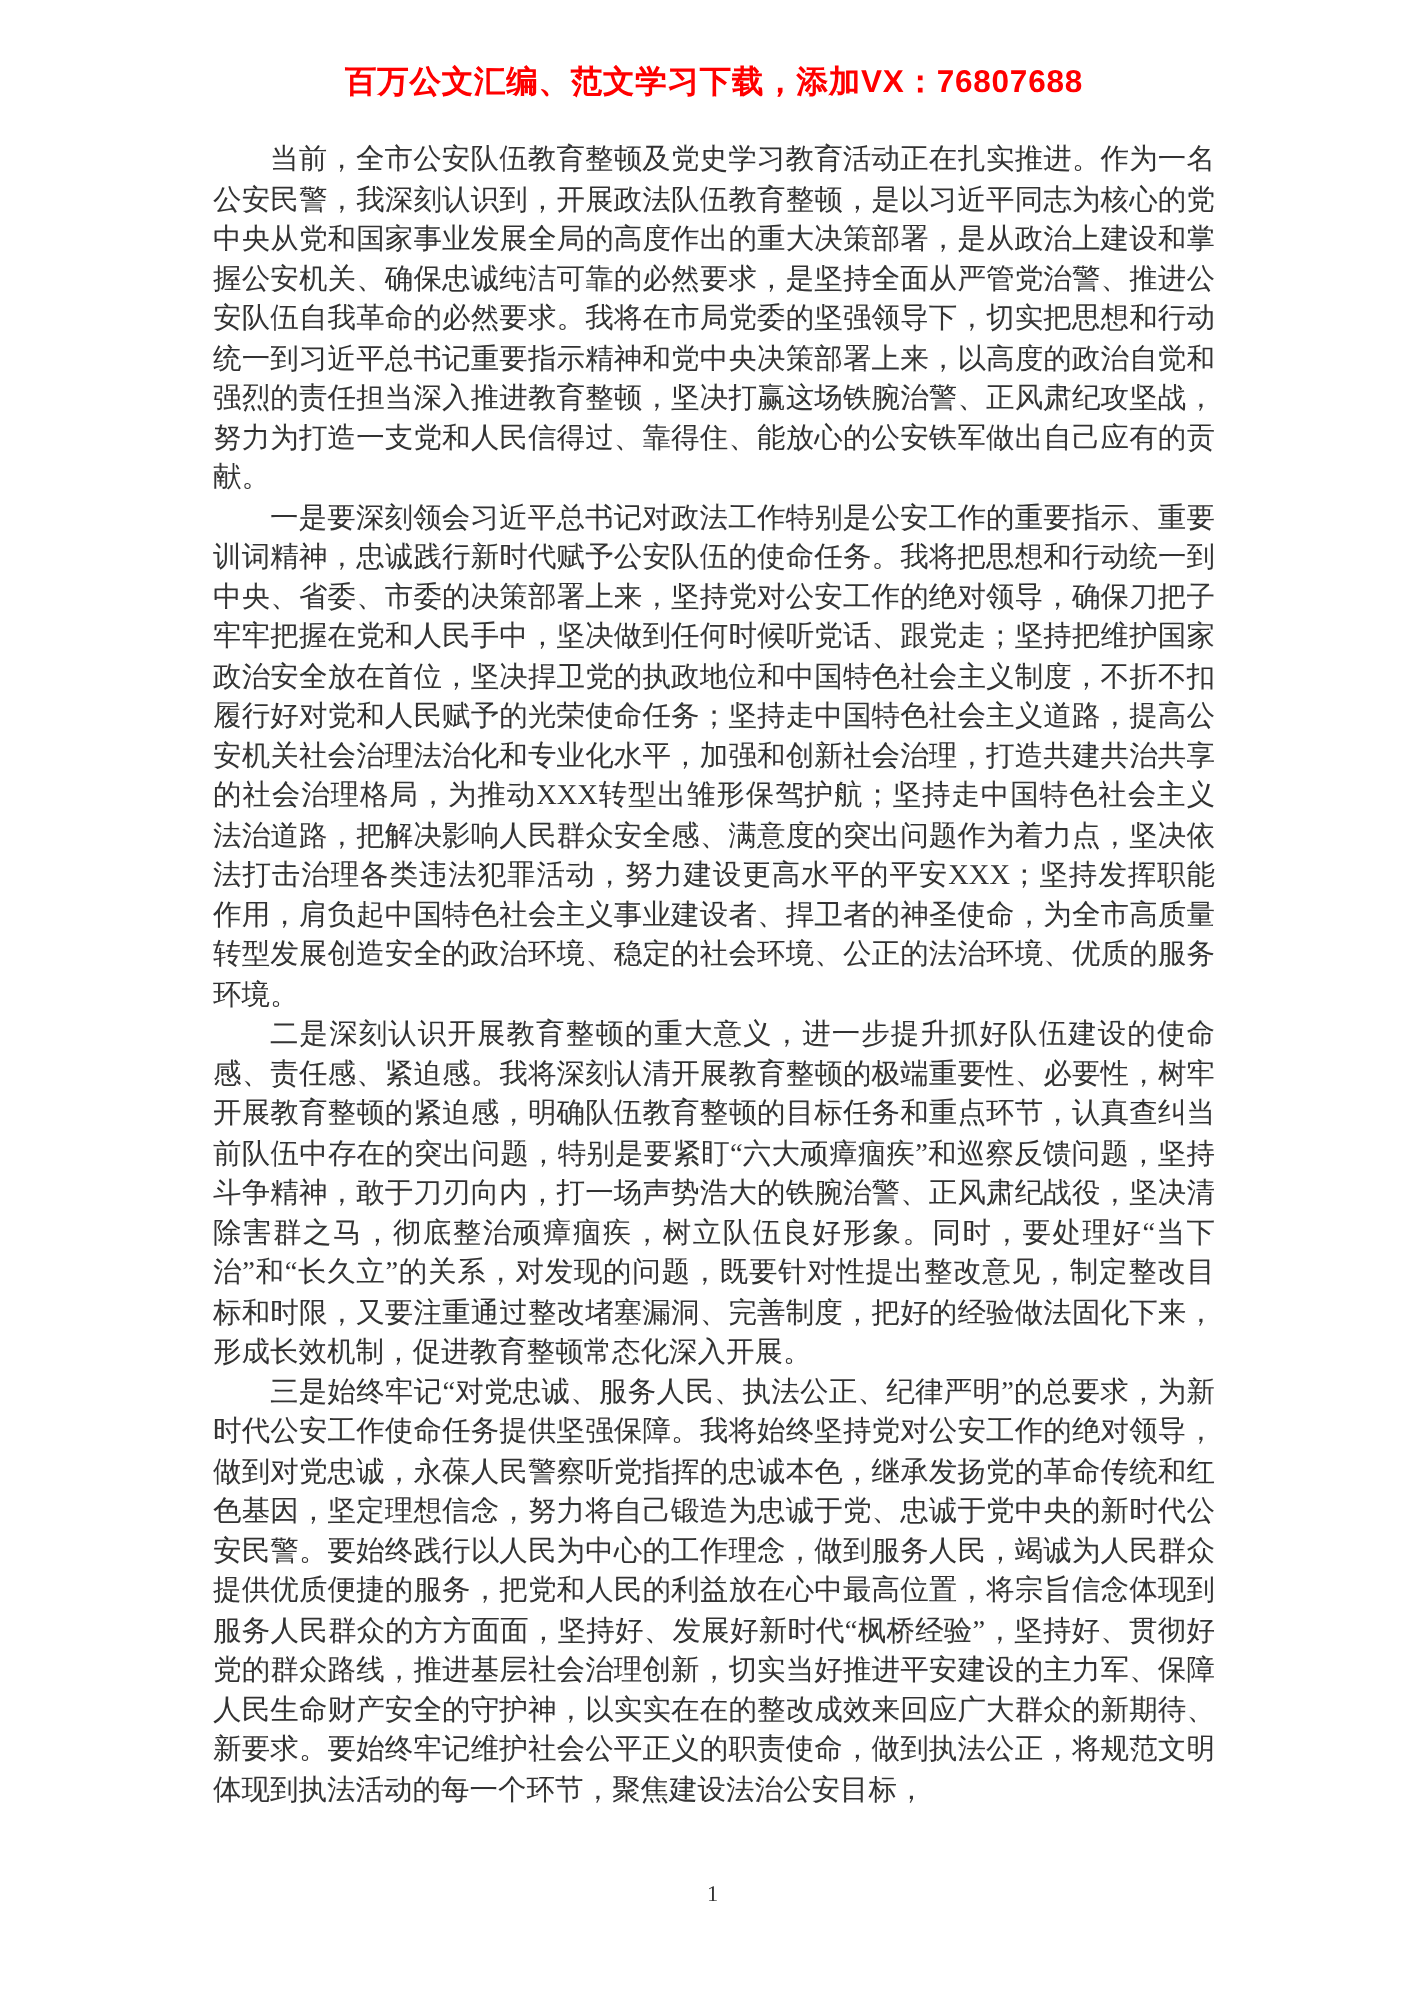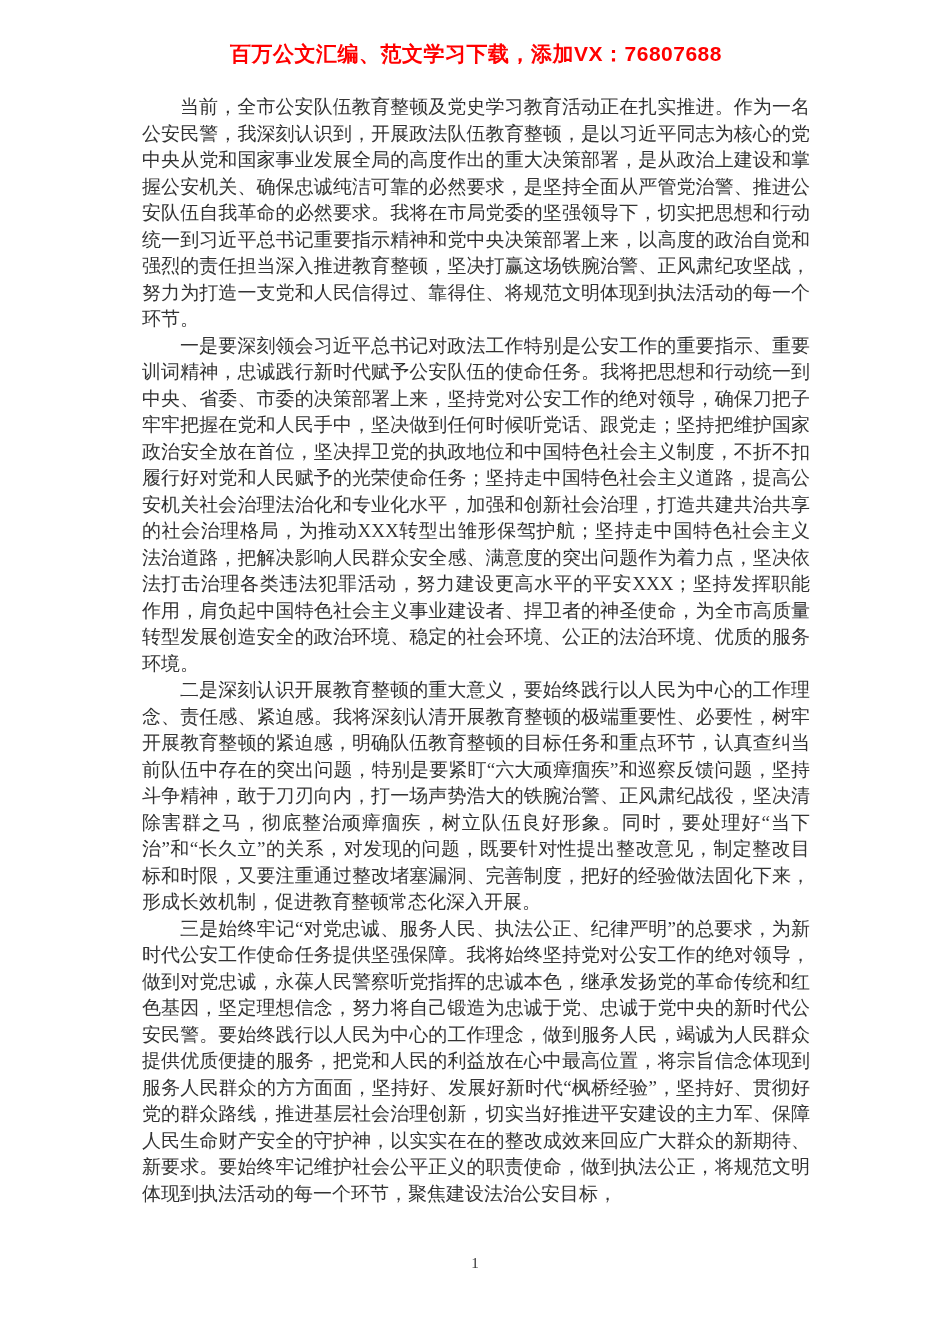--- a/index.html
+++ b/index.html
@@ -49,20 +49,20 @@
     color: #333333;
   }
 </style>
 </head>
 <body>
 
 <div class="page">
   <div class="doc-header" style="color: rgb(255, 0, 0);">百万公文汇编、范文学习下载，添加VX：76807688</div>
 
   <div class="doc-body" id="doc-body">
-      <p class="para"><span>当前，全市公安队伍教育整顿及党史学习教育活动正在扎实推进。作为一名公安民警，我深刻认识到，开展政法队伍教育整顿，是以习近平同志为核心的党中央从党和国家事业发展全局的高度作出的重大决策部署，是从政治上建设和掌握公安机关、确保忠诚纯洁可靠的必然要求，是坚持全面从严管党治警、推进公安队伍自我革命的必然要求。我将在市局党委的坚强领导下，切实把思想和行动统一到习近平总书记重要指示精神和党中央决策部署上来，以高度的政治自觉和强烈的责任担当深入推进教育整顿，坚决打赢这场铁腕治警、正风肃纪攻坚战，努力为打造一支党和人民信得过、靠得住、将规范文明体现到执法活动的每一个环节。</span></p>
+      <p class="para"><span>当前，全市公安队伍教育整顿及党史学习教育活动正在扎实推进。作为一名公安民警，我深刻认识到，开展政法队伍教育整顿，是以习近平同志为核心的党中央从党和国家事业发展全局的高度作出的重大决策部署，是从政治上建设和掌握公安机关、确保忠诚纯洁可靠的必然要求，是坚持全面从严管党治警、推进公安队伍自我革命的必然要求。我将在市局党委的坚强领导下，切实把思想和行动统一到习近平总书记重要指示精神和党中央决策部署上来，以高度的政治自觉和强烈的责任担当深入推进教育整顿，坚决打赢这场铁腕治警、正风肃纪攻坚战，努力为打造一支党和人民信得过、靠得住、能放心的公安铁军做出自己应有的贡献。</span></p>
       <p class="para"><span class="lead">一是要深刻领会习近平总书记对政法工作特别是公安工作的重要指示、重要训词精神，忠诚践行新时代赋予公安队伍的使命任务。</span><span>我将把思想和行动统一到中央、省委、市委的决策部署上来，坚持党对公安工作的绝对领导，确保刀把子牢牢把握在党和人民手中，坚决做到任何时候听党话、跟党走；坚持把维护国家政治安全放在首位，坚决捍卫党的执政地位和中国特色社会主义制度，不折不扣履行好对党和人民赋予的光荣使命任务；坚持走中国特色社会主义道路，提高公安机关社会治理法治化和专业化水平，加强和创新社会治理，打造共建共治共享的社会治理格局，为推动XXX转型出雏形保驾护航；坚持走中国特色社会主义法治道路，把解决影响人民群众安全感、满意度的突出问题作为着力点，坚决依法打击治理各类违法犯罪活动，努力建设更高水平的平安XXX；坚持发挥职能作用，肩负起中国特色社会主义事业建设者、捍卫者的神圣使命，为全市高质量转型发展创造安全的政治环境、稳定的社会环境、公正的法治环境、优质的服务环境。</span></p>
-      <p class="para"><span class="lead">二是深刻认识开展教育整顿的重大意义，要始终践行以人民为中心的工作理念、责任感、紧迫感。</span><span>我将深刻认清开展教育整顿的极端重要性、必要性，树牢开展教育整顿的紧迫感，明确队伍教育整顿的目标任务和重点环节，认真查纠当前队伍中存在的突出问题，特别是要紧盯“六大顽瘴痼疾”和巡察反馈问题，坚持斗争精神，敢于刀刃向内，打一场声势浩大的铁腕治警、正风肃纪战役，坚决清除害群之马，彻底整治顽瘴痼疾，树立队伍良好形象。同时，要处理好“当下治”和“长久立”的关系，对发现的问题，既要针对性提出整改意见，制定整改目标和时限，又要注重通过整改堵塞漏洞、完善制度，把好的经验做法固化下来，形成长效机制，促进教育整顿常态化深入开展。</span></p>
+      <p class="para"><span class="lead">二是深刻认识开展教育整顿的重大意义，进一步提升抓好队伍建设的使命感、责任感、紧迫感。</span><span>我将深刻认清开展教育整顿的极端重要性、必要性，树牢开展教育整顿的紧迫感，明确队伍教育整顿的目标任务和重点环节，认真查纠当前队伍中存在的突出问题，特别是要紧盯“六大顽瘴痼疾”和巡察反馈问题，坚持斗争精神，敢于刀刃向内，打一场声势浩大的铁腕治警、正风肃纪战役，坚决清除害群之马，彻底整治顽瘴痼疾，树立队伍良好形象。同时，要处理好“当下治”和“长久立”的关系，对发现的问题，既要针对性提出整改意见，制定整改目标和时限，又要注重通过整改堵塞漏洞、完善制度，把好的经验做法固化下来，形成长效机制，促进教育整顿常态化深入开展。</span></p>
       <p class="para"><span class="lead">三是始终牢记“对党忠诚、服务人民、执法公正、纪律严明”的总要求，为新时代公安工作使命任务提供坚强保障。</span><span>我将始终坚持党对公安工作的绝对领导，做到对党忠诚，永葆人民警察听党指挥的忠诚本色，继承发扬党的革命传统和红色基因，坚定理想信念，努力将自己锻造为忠诚于党、忠诚于党中央的新时代公安民警。要始终践行以人民为中心的工作理念，做到服务人民，竭诚为人民群众提供优质便捷的服务，把党和人民的利益放在心中最高位置，将宗旨信念体现到服务人民群众的方方面面，坚持好、发展好新时代“枫桥经验”，坚持好、贯彻好党的群众路线，推进基层社会治理创新，切实当好推进平安建设的主力军、保障人民生命财产安全的守护神，以实实在在的整改成效来回应广大群众的新期待、新要求。要始终牢记维护社会公平正义的职责使命，做到执法公正，将规范文明体现到执法活动的每一个环节，聚焦建设法治公安目标，</span></p>
     </div>
 
   <div class="page-footer">1</div>
 </div>
 
 </body></html>

